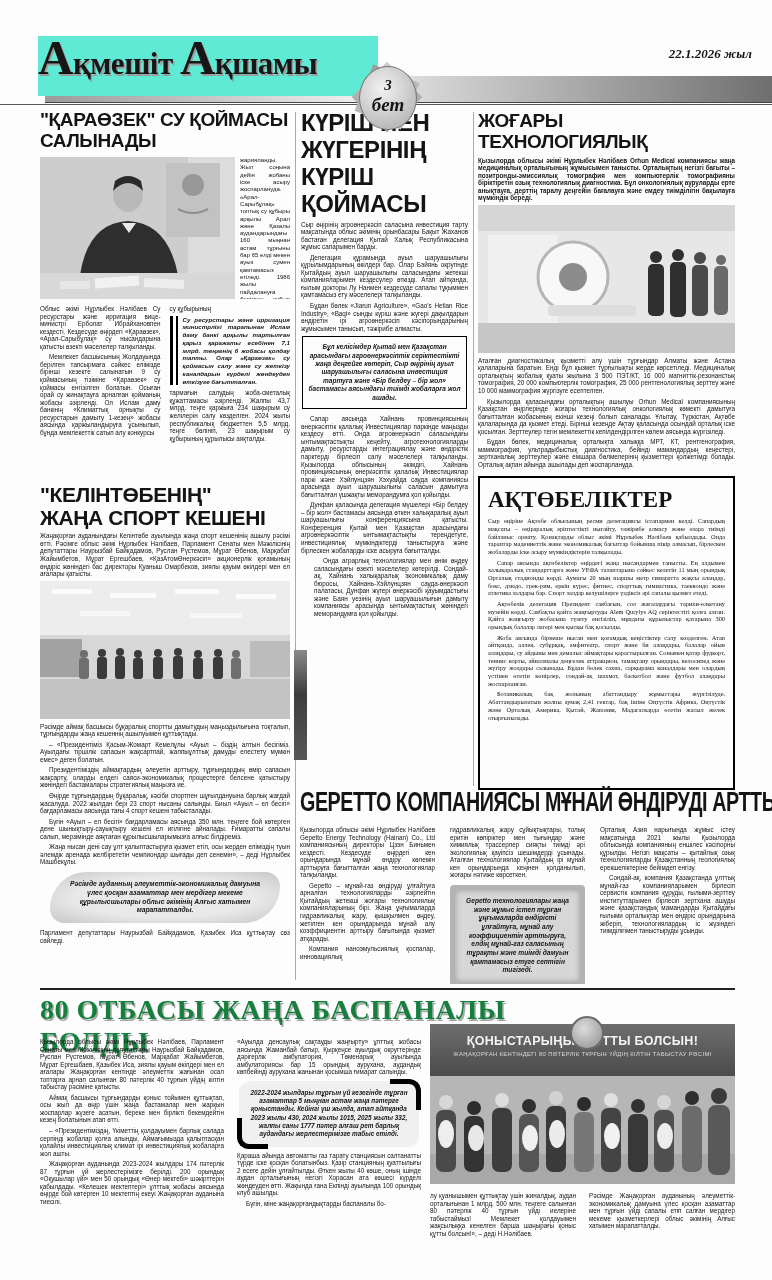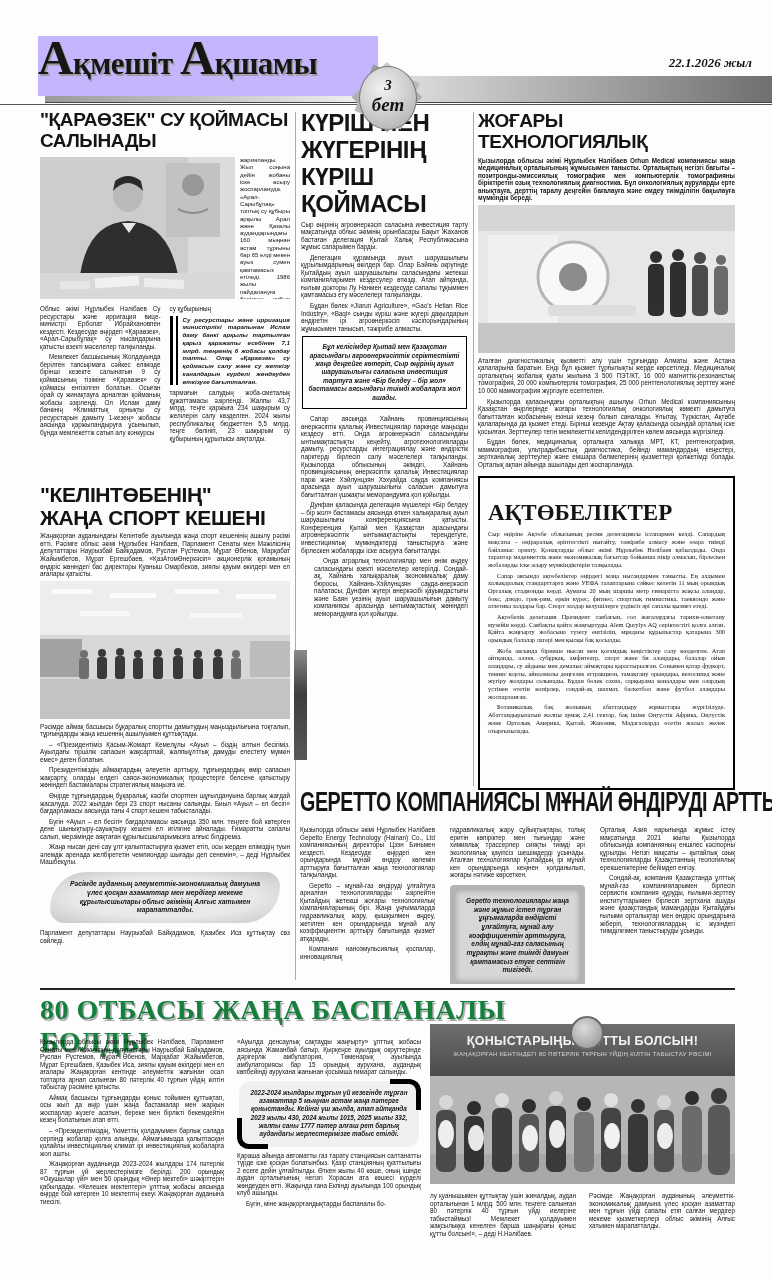--- a/index.html
+++ b/index.html
@@ -4,26 +4,26 @@
 <style>
   html,body{margin:0;padding:0;background:#e8e8e8;}
   #page{position:relative;width:772px;height:1280px;background:#fdfdfd;color:#141414;
         font-family:"Liberation Sans",sans-serif;overflow:hidden;margin:0 auto;}
   .abs{position:absolute;}
   
   #gradbar{left:45px;top:76px;width:727px;height:26px;
            background:linear-gradient(90deg,#9a9a9a,#ededed 42%,#6f6f6f);
            border-bottom:1px solid #444;}
   #hrule{left:0;top:104px;width:772px;height:1px;background:#555;}
-  #masthead{left:38px;top:36px;width:340px;height:60px;background:#c4b5fd;z-index:3;
+  #masthead{left:38px;top:36px;width:340px;height:60px;background:#5eead4;z-index:3;
             font-family:"Liberation Serif",serif;font-weight:700;font-size:31px;
             letter-spacing:-0.5px;color:#161616;text-shadow:1.5px 1.5px 0 #9c9c9c;}
   #masthead .cap{font-size:49px;line-height:0.9;}
   #issue-date{right:20px;top:46px;width:200px;text-align:right;z-index:3;
-              font-family:"Liberation Serif",serif;font-style:italic;font-weight:700;font-size:13px;margin-top:9px;}
+              font-family:"Liberation Serif",serif;font-style:italic;font-weight:700;font-size:13px;}
   #badge{left:352px;top:62px;width:70px;height:70px;z-index:4;}
   #badge .star{position:absolute;left:10px;top:10px;width:50px;height:50px;
                background:linear-gradient(135deg,#cfcfcf,#8f8f8f);transform:rotate(45deg);}
   #badge .star2{position:absolute;left:10px;top:10px;width:50px;height:50px;
                 background:linear-gradient(315deg,#d8d8d8,#9a9a9a);transform:rotate(22deg);}
   #badge .disc{position:absolute;left:7px;top:4px;width:56px;height:62px;border-radius:50%;
                background:radial-gradient(circle at 40% 35%,#f2f2f2,#a8a8a8);
                border:1px solid #777;text-align:center;
                font-family:"Liberation Serif",serif;font-style:italic;font-weight:700;}
   #badge .num{display:block;font-size:15px;margin-top:10px;}
@@ -51,21 +51,21 @@
               background:radial-gradient(ellipse at 50% 50%,#e9e9e9 55%,#c6c6c6);
               border-radius:45px 18px 45px 18px;}
   
   .box-quote{border:1.5px solid #000;padding:6px 5px;margin:4px 1px 6px 1px;text-align:center;
              font-style:italic;font-weight:700;font-size:6.5px;line-height:1.3;}
   .strip-photo{left:294px;top:650px;width:13px;height:110px;
                background:linear-gradient(#8a8a8a,#3d3d3d 40%,#585858);}
   
   .aktobe-box{border:2px solid #000;padding:7px 8px;margin-top:8px;height:296px;overflow:hidden;
               font-family:"Liberation Serif",serif;}
-  .aktobe-box h3{margin:16px 0 5px 0;font-size:23px;line-height:1.04;letter-spacing:0;font-weight:700;}
+  .aktobe-box h3{margin:3px 0 5px 0;font-size:23px;line-height:1.04;letter-spacing:0;font-weight:700;}
   
   #gep-hl{left:300px;top:788px;width:440px;height:34px;overflow:visible;white-space:nowrap;
           font-weight:700;font-size:24px;letter-spacing:-0.5px;transform:scale(0.82,1.15);
           transform-origin:left center;}
   .gep-cols{display:flex;gap:15px;}
   .gep-col{width:135px;overflow:hidden;}
   .scroll-quote{margin-top:6px;background:#d7d7d7;border:5px solid #b3b3b3;border-radius:4px;
                 box-shadow:inset 0 0 6px #9a9a9a, 3px 3px 0 #aeaeae;
                 padding:7px 5px;text-align:center;font-style:italic;font-weight:700;
                 font-size:6.6px;line-height:1.32;}

